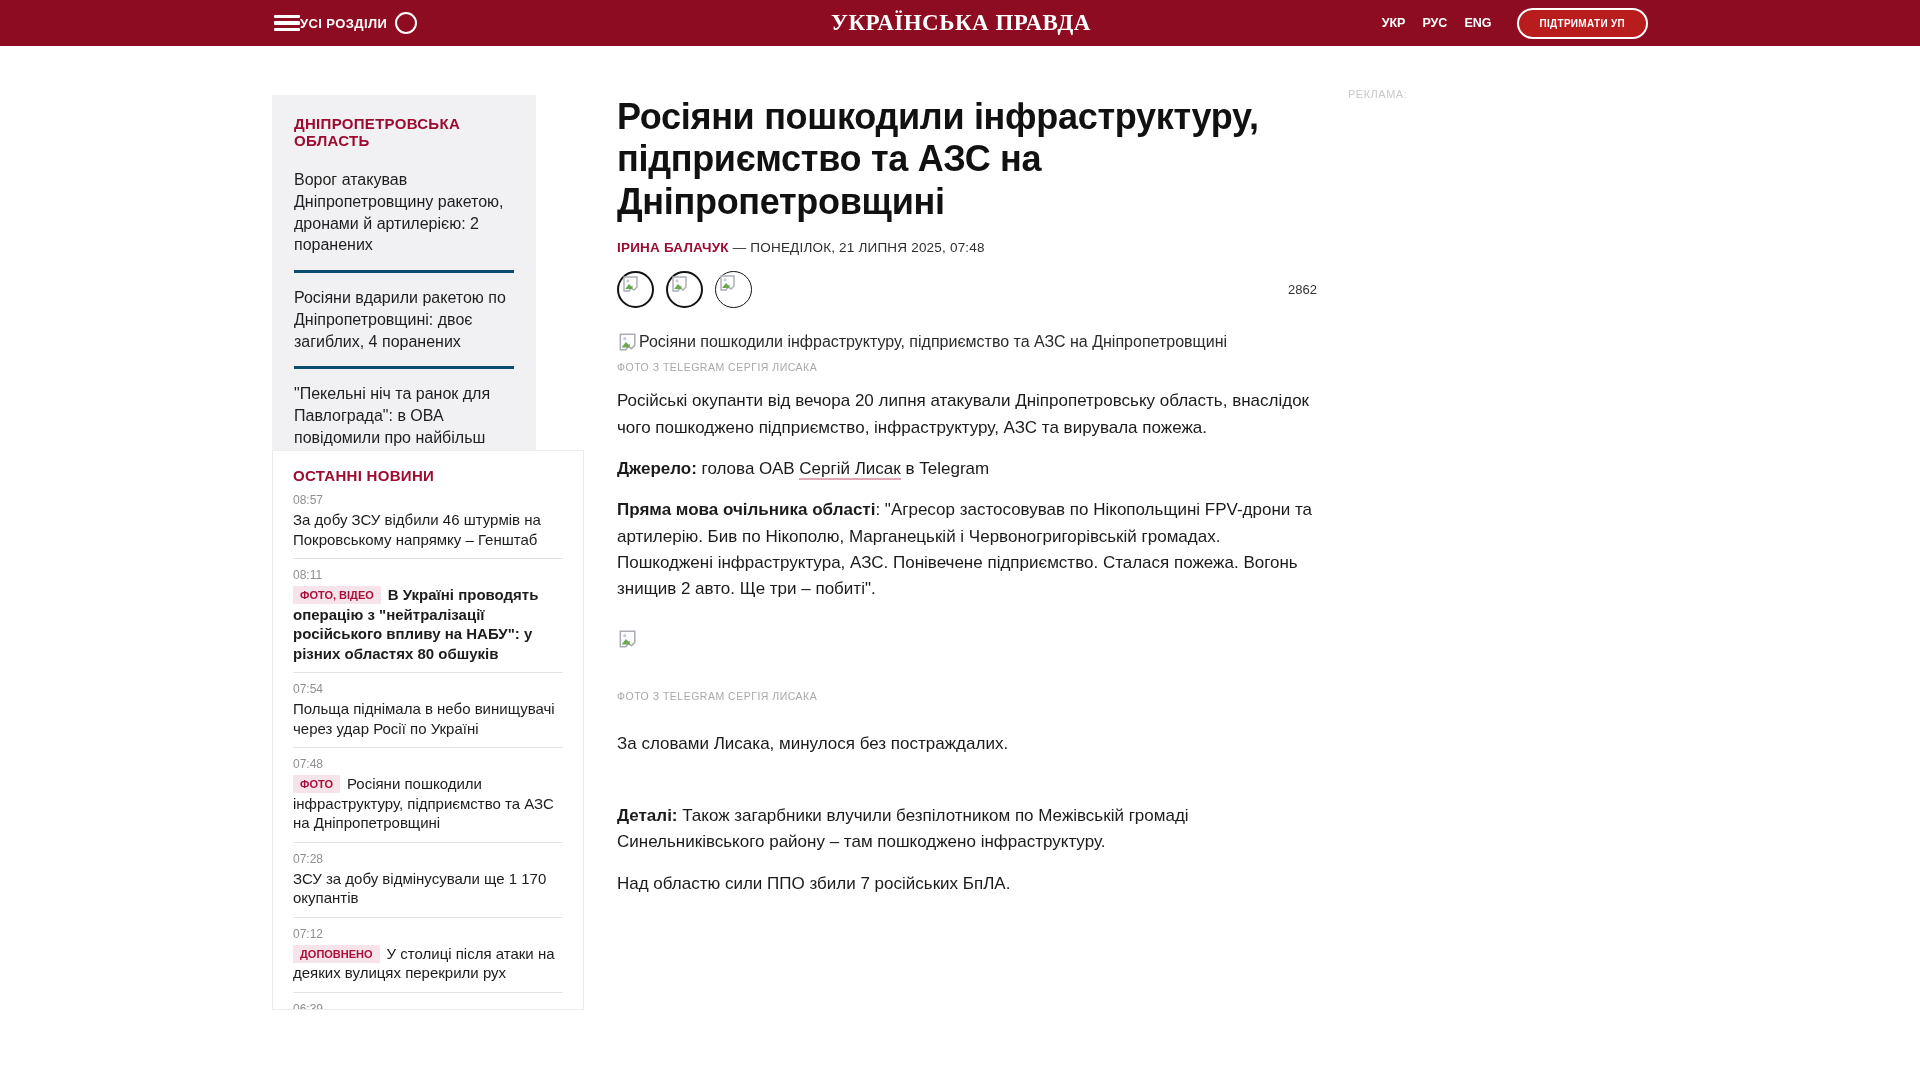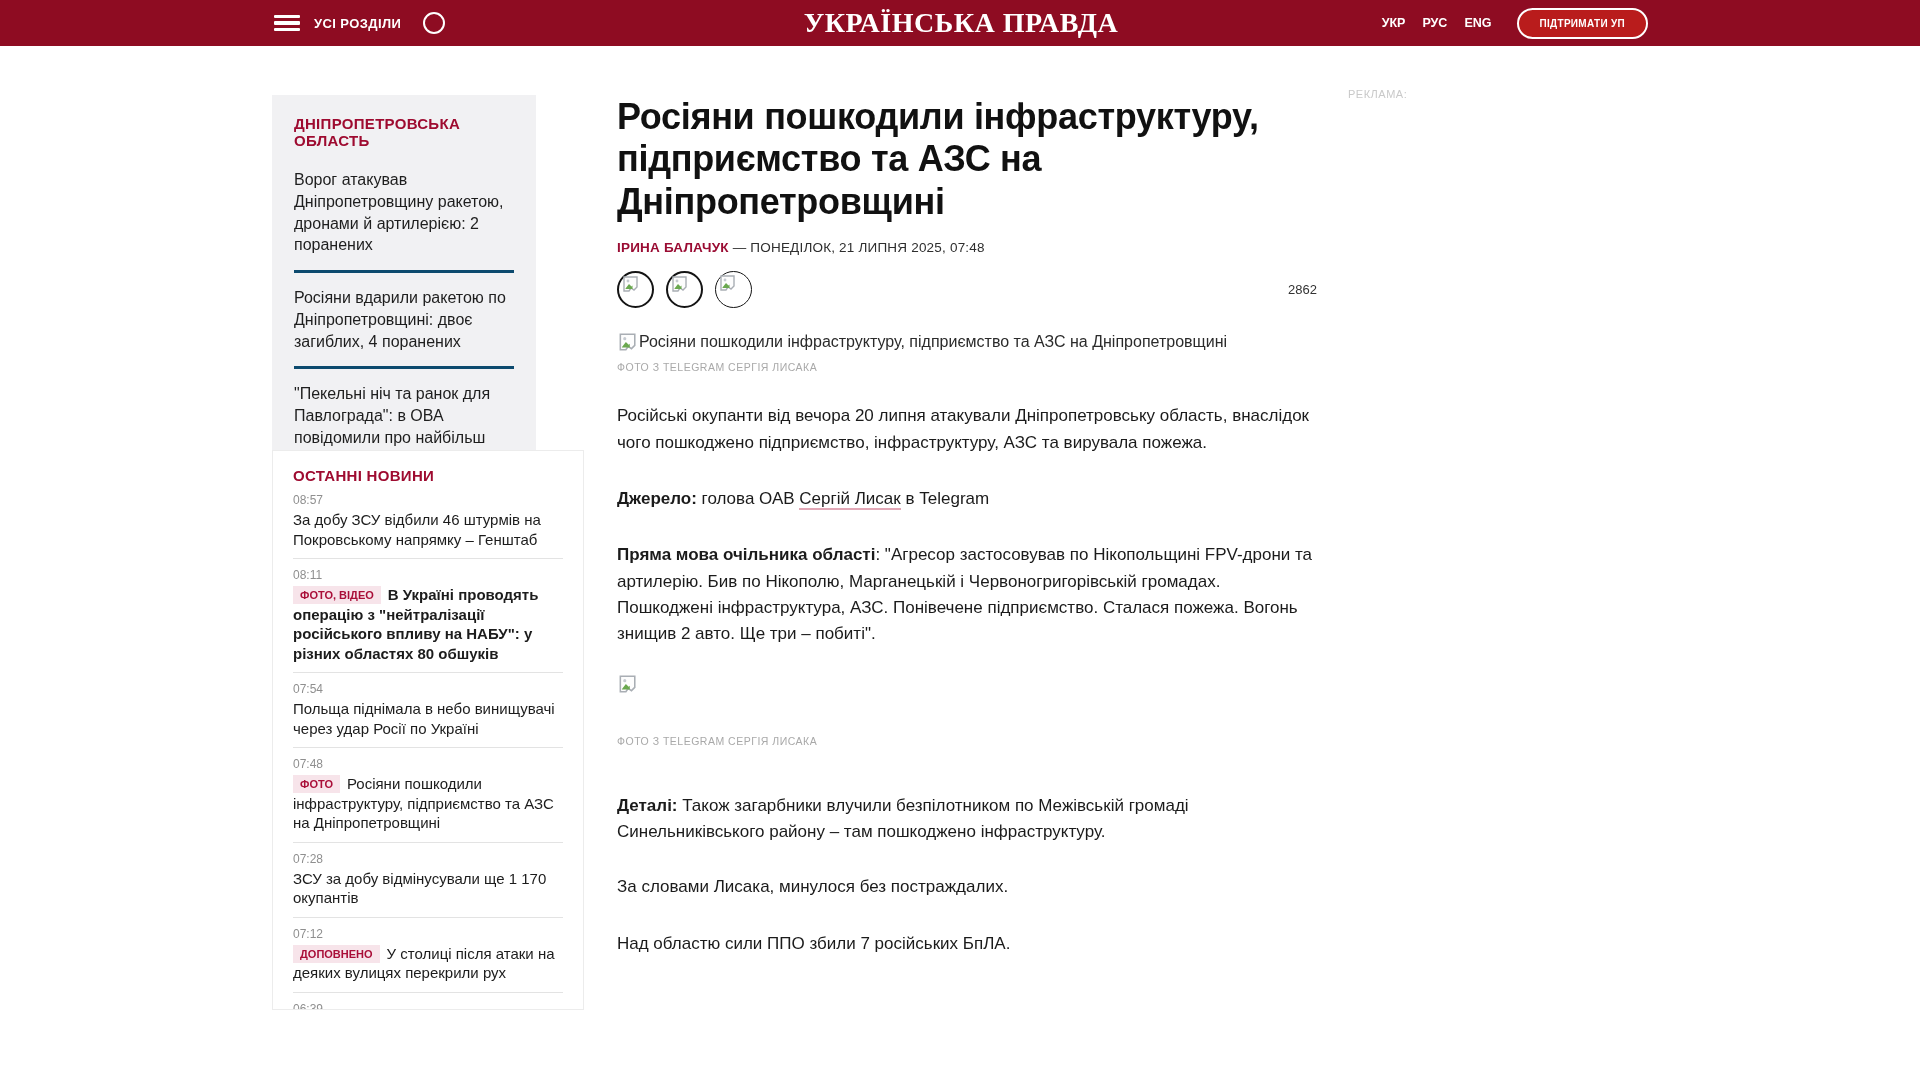--- a/index.html
+++ b/index.html
@@ -4,28 +4,28 @@
 <style>
   * { margin:0; padding:0; box-sizing:border-box; }
   html,body { width:1920px; height:1080px; background:#ffffff;
     font-family:"Liberation Sans", sans-serif; }
   body { position:relative; overflow:hidden; }
 
   
   .header { position:absolute; top:0; left:0; width:1920px; height:46px; background:#8e0c22; }
   .header-inner { position:absolute; left:274px; right:272px; top:0; height:46px;
     display:flex; align-items:center; }
-  .header-left { display:flex; align-items:center; gap:14px; }
+  .header-left { display:flex; align-items:center; }
   .burger { width:26px; height:16px; display:flex; flex-direction:column; justify-content:space-between; cursor:pointer; }
   .burger span { display:block; height:3.4px; background:#fff; border-radius:1px; }
   .all-sections { color:#fff; font-weight:bold; font-size:13px; letter-spacing:.4px; cursor:pointer; }
   .search-circle { width:22px; height:22px; border:2.4px solid #fff; border-radius:50%; margin-left:8px; cursor:pointer; }
   .logo { position:absolute; left:50%; top:50%; transform:translate(-50%,-50%);
     color:#fff; font-family:"Liberation Serif","DejaVu Serif",serif; font-weight:bold;
-    font-size:28px; letter-spacing:.5px; white-space:nowrap; cursor:pointer; }
+    font-size:23px; letter-spacing:.5px; white-space:nowrap; cursor:pointer; }
   .header-right { margin-left:auto; display:flex; align-items:center; gap:17px; }
   .lang { color:#fff; font-weight:bold; font-size:12.5px; cursor:pointer; }
   .support-btn { margin-left:8px; background:#b91c1c; color:#fff; font-weight:bold; font-size:10px;
     letter-spacing:.3px; border:2.5px solid #fff; border-radius:18px; padding:8px 21px; cursor:pointer;
     font-family:"Liberation Sans",sans-serif; }
 
   
   .region-box { position:absolute; left:272px; top:95px; width:264px; background:#f1f1f3; padding:20px 22px 20px 22px; }
   .box-title { color:#9e0b30; font-size:15px; font-weight:bold; letter-spacing:.3px; }
   .region-item { font-size:16px; line-height:1.36; color:#1e1e1e; padding:14px 0; cursor:pointer; }
@@ -57,21 +57,21 @@
   .share-btn svg { position:absolute; top:2px; left:2px; }
   .views { margin-left:auto; font-size:13px; color:#333; }
 
   .figure { margin-top:24px; }
   .fig-alt-row { display:flex; align-items:flex-start; }
   .fig-alt { font-size:16px; color:#2b2b2b; margin-left:2px; line-height:1.3; }
   .fig-caption { margin-top:8px; font-size:10.5px; letter-spacing:.5px; color:#a9a9a9; text-transform:uppercase; }
   .figure2 { margin-top:26px; }
   .figure2 .fig-caption { margin-top:37px; }
 
-  .article p.body { margin-top:30px; font-size:17px; line-height:1.55; color:#1b1b1b; }
+  .article p.body { margin-top:15px; font-size:17px; line-height:1.55; color:#1b1b1b; }
   .article p.details { margin-top:46px; }
   .article p.spaced { margin-top:29px; }
   .lead { font-weight:bold; }
   .body-link { color:#1b1b1b; text-decoration:none; border-bottom:2px solid #e2a7b6; cursor:pointer; }
 
   
   .ad-label { position:absolute; left:1348px; top:88px; font-size:11px; color:#c9c9c9;
     letter-spacing:.5px; }
 </style>
 </head>
@@ -202,19 +202,19 @@
 
   <p class="body"><span class="lead">Пряма мова очільника області</span><span>: "Агресор застосовував по Нікопольщині FPV-дрони та артилерію. Бив по Нікополю, Марганецькій і Червоногригорівській громадах. Пошкоджені інфраструктура, АЗС. Понівечене підприємство. Сталася пожежа. Вогонь знищив 2 авто. Ще три – побиті".</span></p>
 
   <div class="figure figure2">
     <svg width="20" height="20" viewBox="0 0 18 18">
         <use href="#broken-img"></use>
       </svg>
     <div class="fig-caption">ФОТО З TELEGRAM СЕРГІЯ ЛИСАКА</div>
   </div>
 
+  <p class="body spaced">За словами Лисака, минулося без постраждалих.</p>
+
   <p class="body details"><span class="lead">Деталі:</span><span> Також загарбники влучили безпілотником по Межівській громаді Синельниківського району – там пошкоджено інфраструктуру.</span></p>
-
-  <p class="body spaced">За словами Лисака, минулося без постраждалих.</p>
   <p class="body">Над областю сили ППО збили 7 російських БпЛА.</p>
 </div>
 
 <div class="ad-label">РЕКЛАМА:</div>
 
 </body></html>

